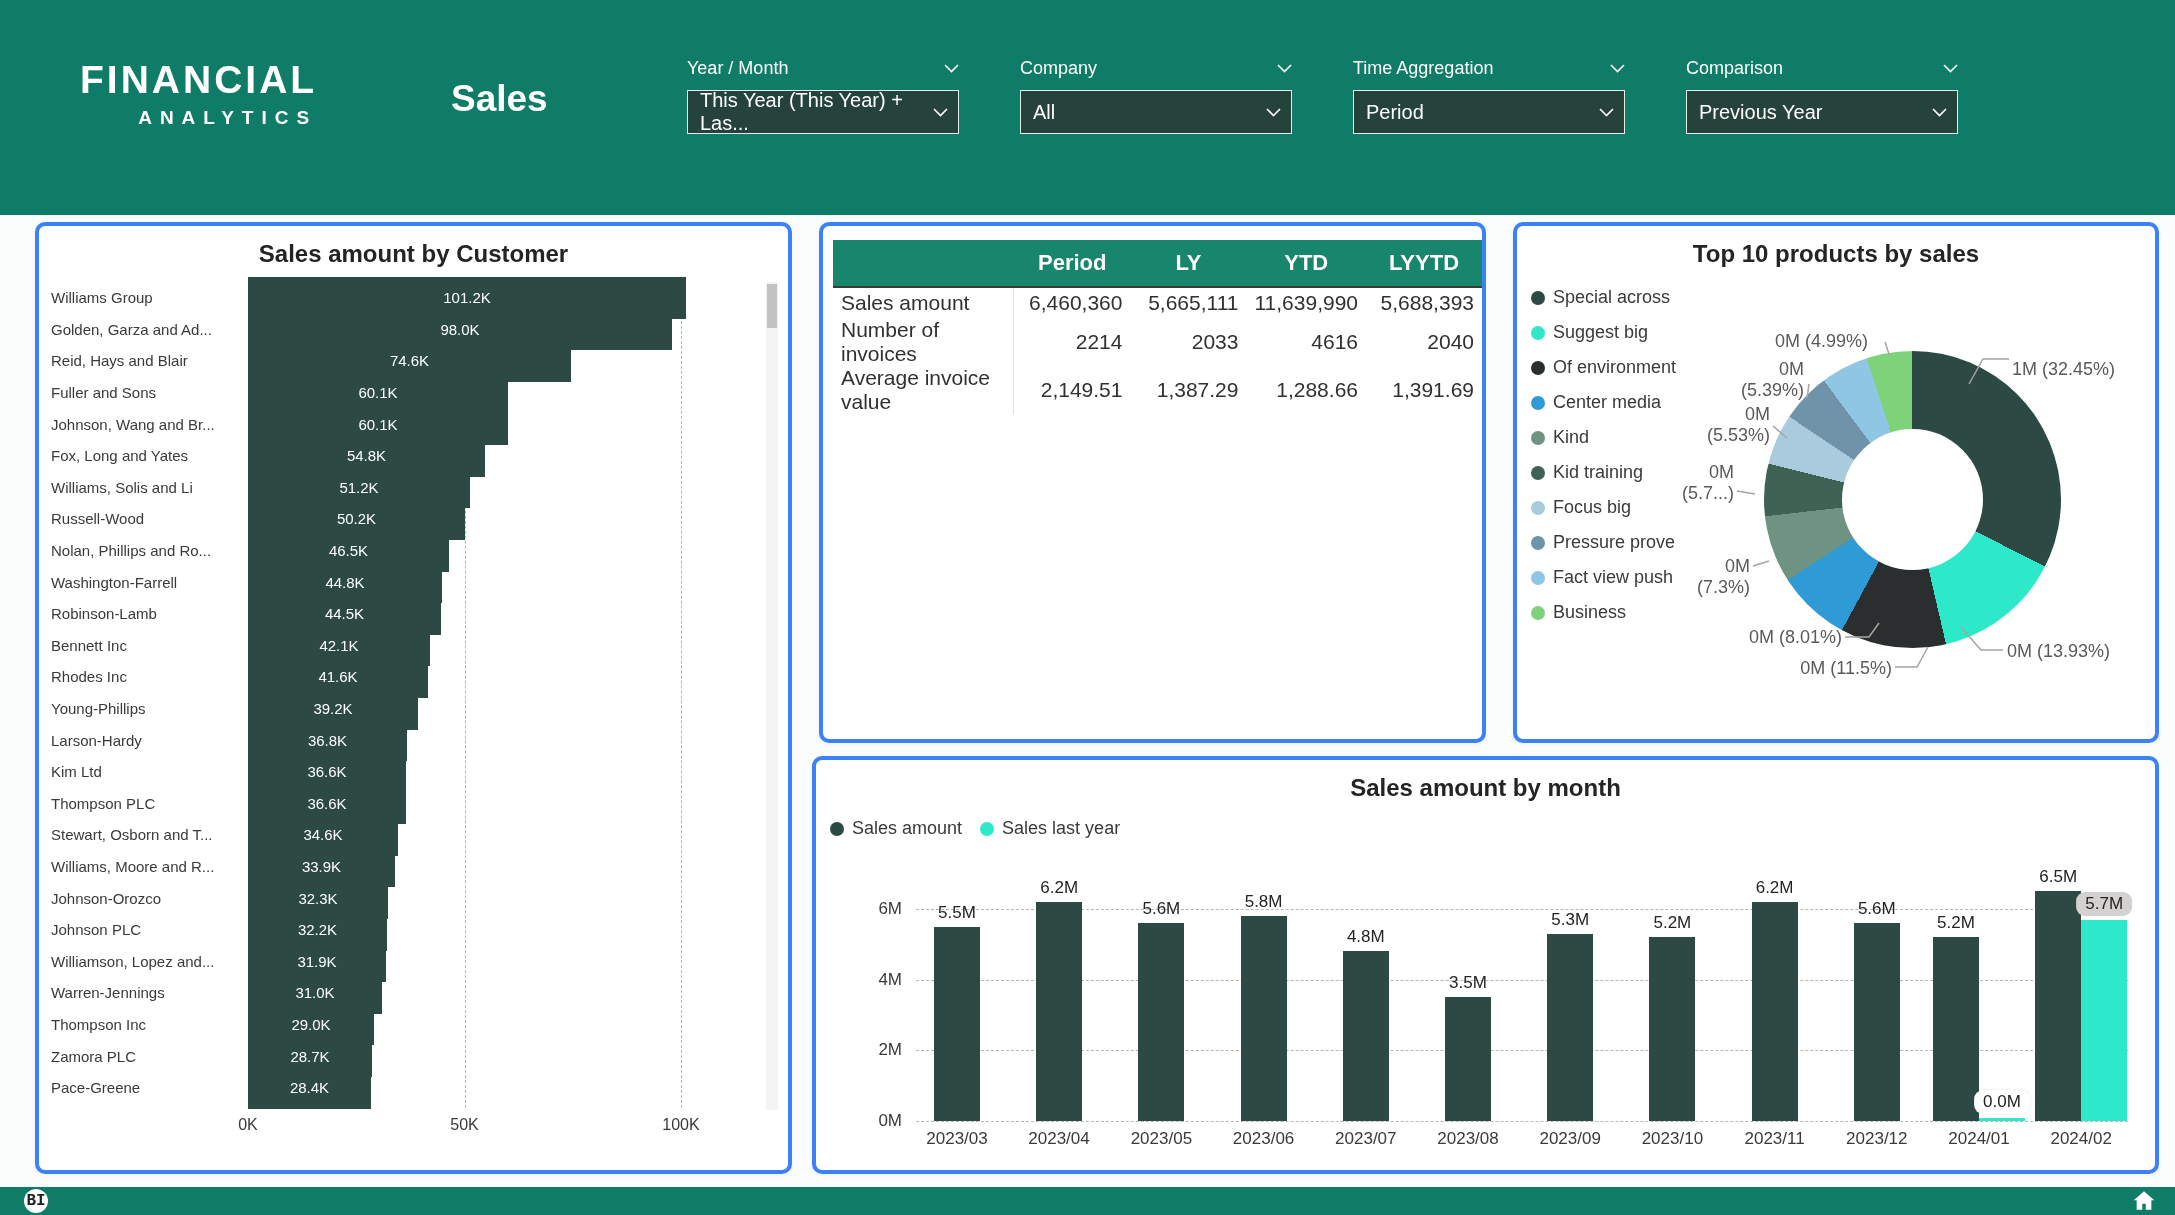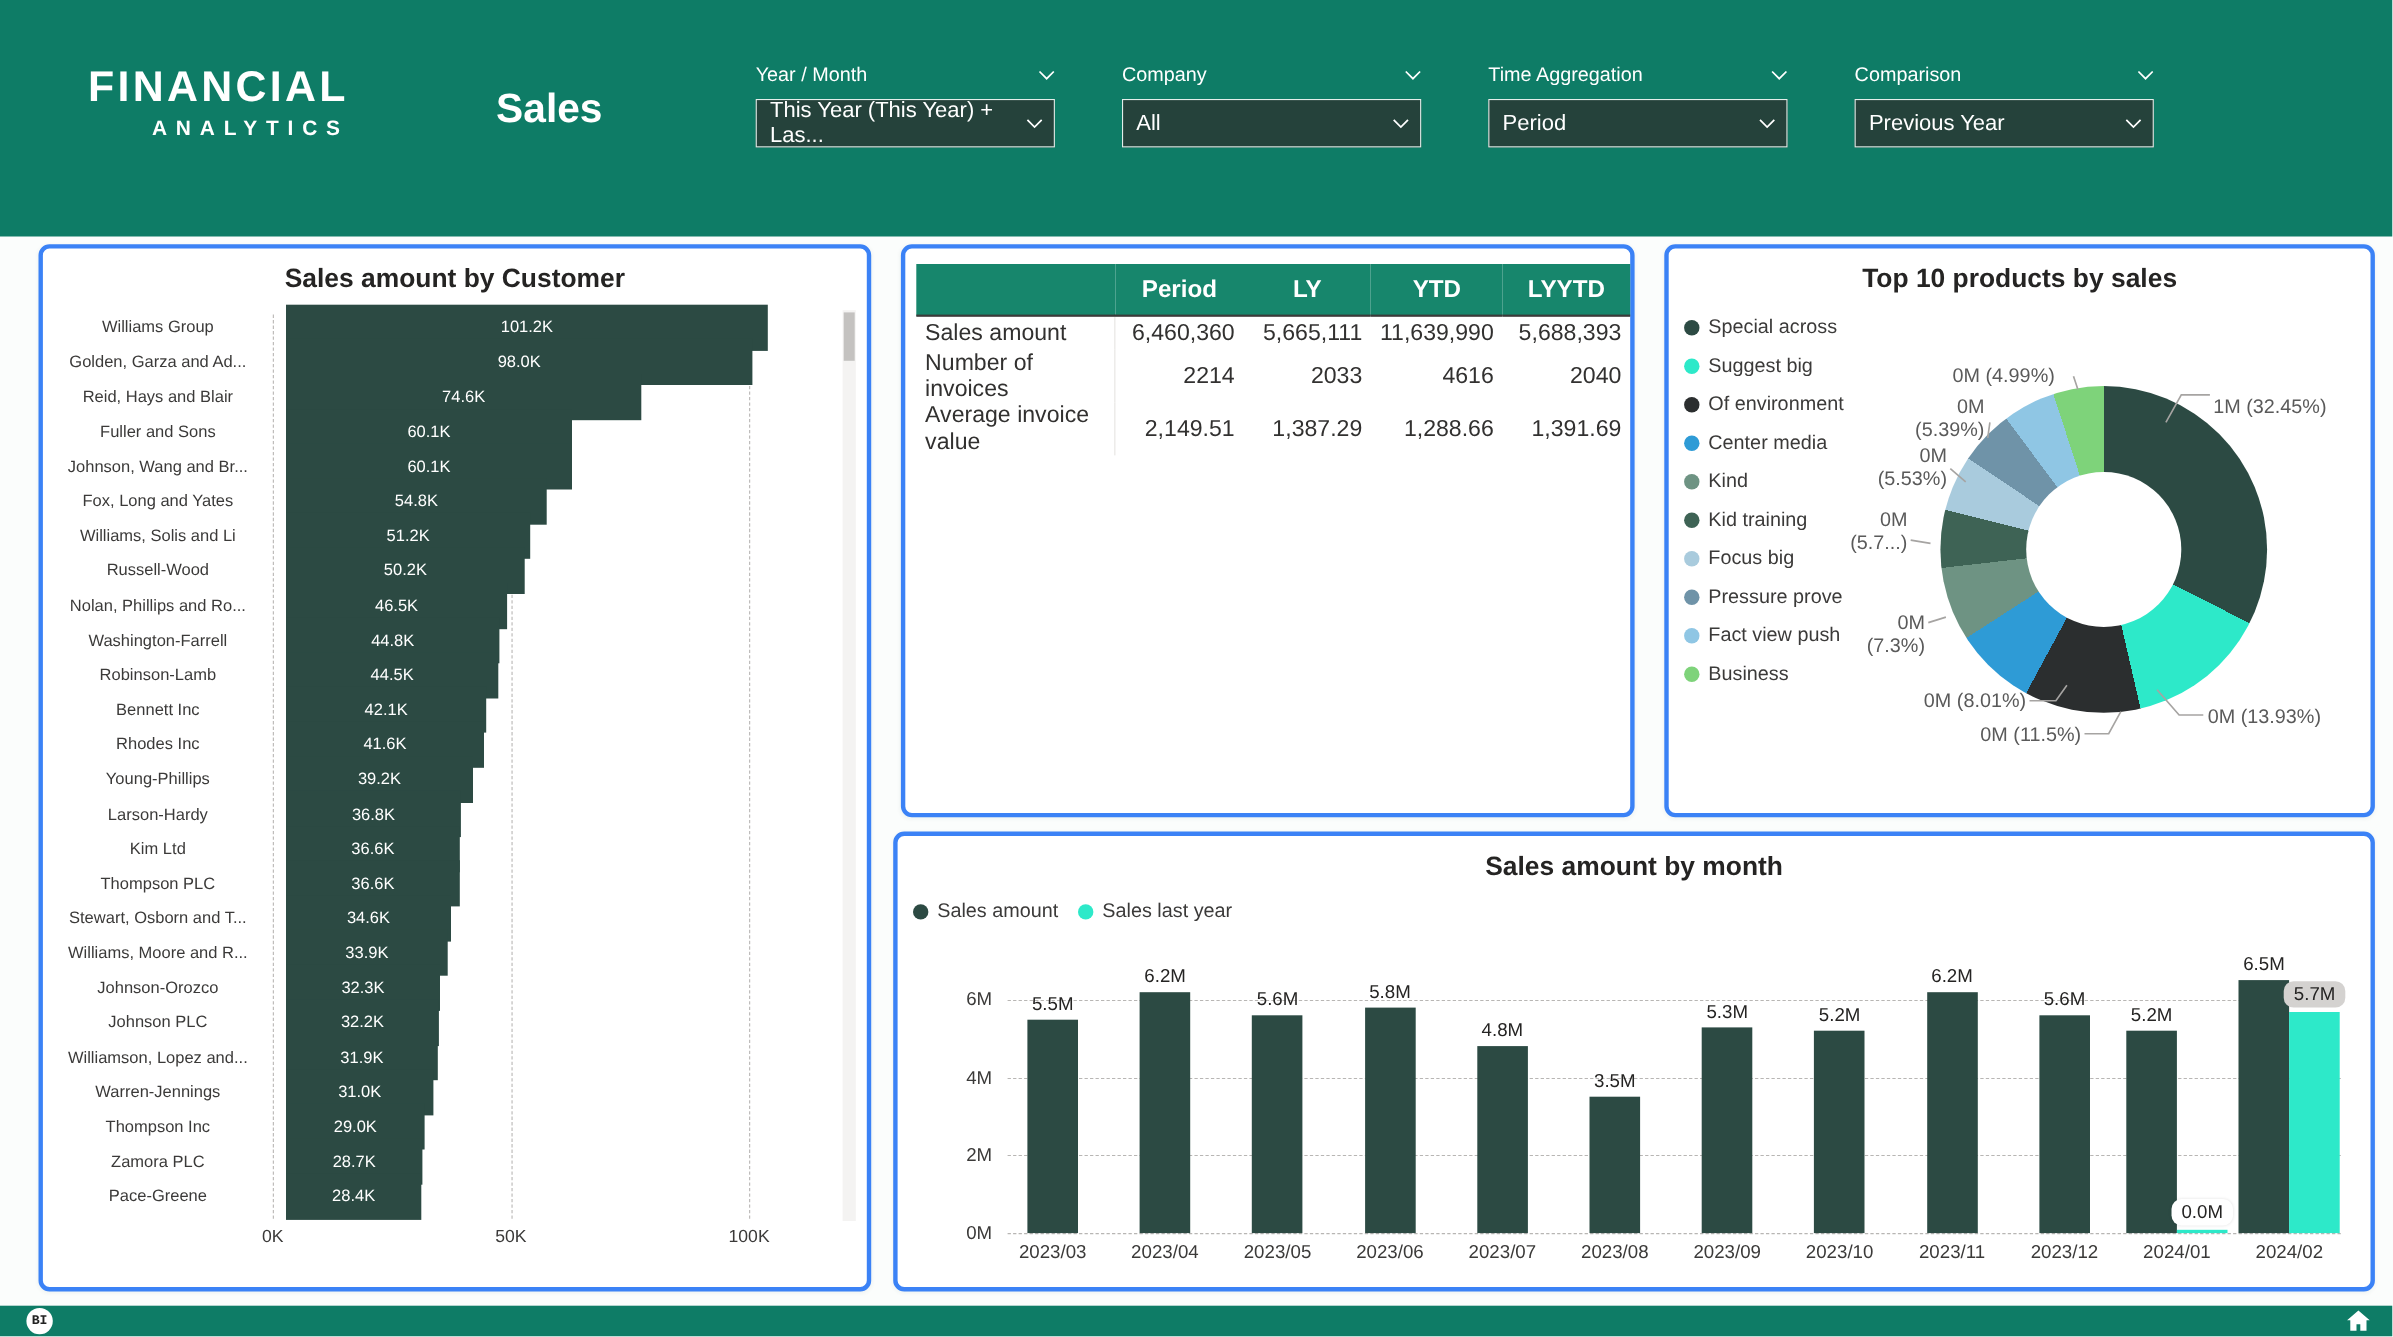--- a/index.html
+++ b/index.html
@@ -20,21 +20,21 @@
   
   .card{position:absolute;background:#fff;border:4px solid #3b82f6;border-radius:10px;
         box-shadow:0 1px 4px rgba(20,70,60,.06);}
   .card h2{margin:0;position:absolute;top:14px;left:0;right:0;text-align:center;
            font-size:24px;font-weight:700;color:#252423;}
   
   #customer-card{left:35px;top:222px;width:749px;height:944px;}
   #cust-body{position:absolute;left:12px;top:56px;width:713px;height:860px;}
   .cgrid{position:absolute;top:4px;height:822px;border-left:1px dashed #B8B6B4;width:0;}
   .crow{display:flex;align-items:center;height:31.6px;position:relative;}
-  .clabel{width:185px;text-align:center;padding-right:24px;font-size:15px;color:#3B3A39;
+  .clabel{width:185px;text-align:left;padding-right:12px;font-size:15px;color:#3B3A39;
           white-space:nowrap;overflow:hidden;flex:none;}
   .cbar{height:42px;background:#2C4A43;display:flex;align-items:center;justify-content:center;flex:none;}
   .cval{color:#fff;font-size:15px;}
   .caxis{position:absolute;top:834px;font-size:16px;color:#3B3A39;transform:translateX(-50%);}
   .vscroll{position:absolute;right:10px;top:56px;width:12px;height:828px;background:#F4F3F2;}
   .vthumb{position:absolute;left:1px;top:2px;width:10px;height:44px;background:#C4C2C0;}
   
   #table-card{left:819px;top:222px;width:659px;height:513px;}
   #kpi-table{position:absolute;left:10px;top:14px;border-collapse:collapse;font-size:21px;}
   #kpi-table th{background:#17866C;color:#fff;font-weight:600;font-size:22px;height:46px;
@@ -63,21 +63,21 @@
   .mbar{position:relative;width:46px;background:#2C4A43;flex:none;}
   .mbar.ly{background:#2DE9C9;}
   .mlabel{position:absolute;bottom:100%;left:50%;transform:translateX(-50%);margin-bottom:4px;
           font-size:17px;color:#252423;white-space:nowrap;}
   .pill-white{background:#fff;border-radius:9px;padding:2px 9px;box-shadow:0 0 3px rgba(0,0,0,.12);}
   .pill-gray{background:#D4D2D0;border-radius:9px;padding:2px 9px;}
   .mxtick{position:absolute;top:369px;width:140px;text-align:center;font-size:17px;color:#3B3A39;}
   
   .footer{position:absolute;left:0;top:1187px;width:2175px;height:28px;background:#0E7C66;}
   .bi-badge{position:absolute;left:24px;top:2px;width:24px;height:24px;border-radius:50%;background:#fff;
-            color:#222;font-family:"Liberation Mono","DejaVu Sans Mono",monospace;font-size:12px;font-weight:700;
+            color:#222;font-family:"Liberation Mono","DejaVu Sans Mono",monospace;font-size:16px;font-weight:700;
             display:flex;align-items:center;justify-content:center;}
   .home-btn{position:absolute;right:18px;top:1px;cursor:pointer;display:flex;}
 </style>
 </head>
 <body>
 
 <div class="topbar">
   <div class="logo">
     <div class="l1">FINANCIAL</div>
     <div class="l2">ANALYTICS</div>

